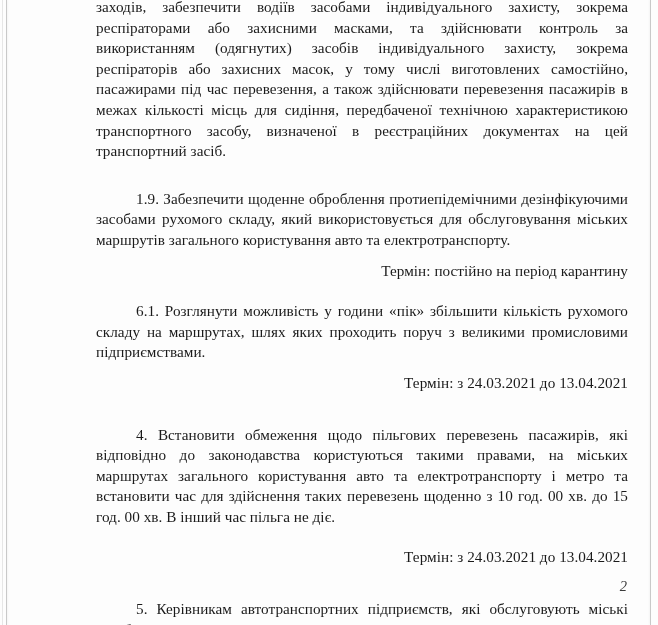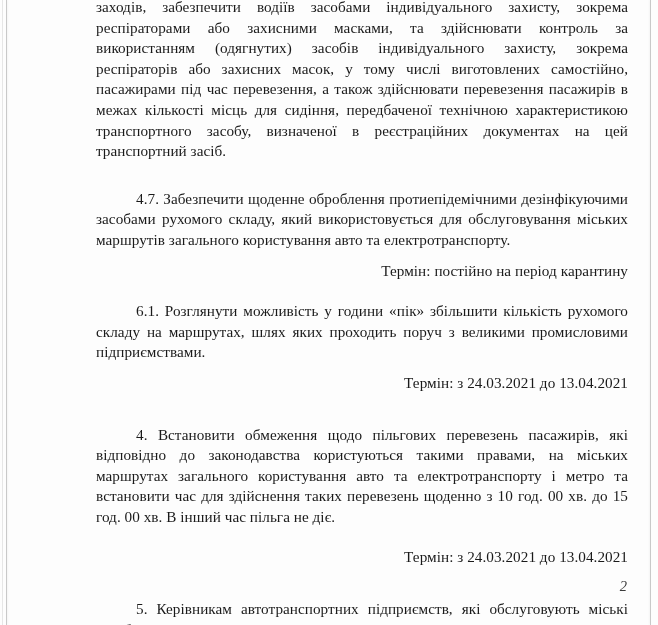--- a/index.html
+++ b/index.html
@@ -72,21 +72,21 @@
   <div class="edge edge-outer-left"></div>
   <div class="edge edge-left"></div>
   <div class="edge edge-right"></div>
 
   <div id="textcol">
 
     <p>заходів, забезпечити водіїв засобами індивідуального захисту, зокрема респіраторами або захисними масками, та здійснювати контроль за використанням (одягнутих) засобів індивідуального захисту, зокрема респіраторів або захисних масок, у тому числі виготовлених самостійно, пасажирами під час перевезення, а також здійснювати перевезення пасажирів в межах кількості місць для сидіння, передбаченої технічною характеристикою транспортного засобу, визначеної в реєстраційних документах на цей транспортний засіб.</p>
 
     <div class="gap-lg"></div>
 
-    <p class="indent">4.7. Забезпечити щоденне оброблення протиепідемічними дезінфікуючими засобами рухомого складу, який використовується для обслуговування міських маршрутів загального користування авто та електротранспорту.</p>
+    <p class="indent">1.9. Забезпечити щоденне оброблення протиепідемічними дезінфікуючими засобами рухомого складу, який використовується для обслуговування міських маршрутів загального користування авто та електротранспорту.</p>
 
     <div class="gap-sm"></div>
 
     <p class="term">Термін: постійно на період карантину</p>
 
     <div class="gap-md"></div>
 
     <p class="indent">6.1. Розглянути можливість у години «пік» збільшити кількість рухомого складу на маршрутах, шлях яких проходить поруч з великими промисловими підприємствами.</p>
 
     <div class="gap-sm"></div>

